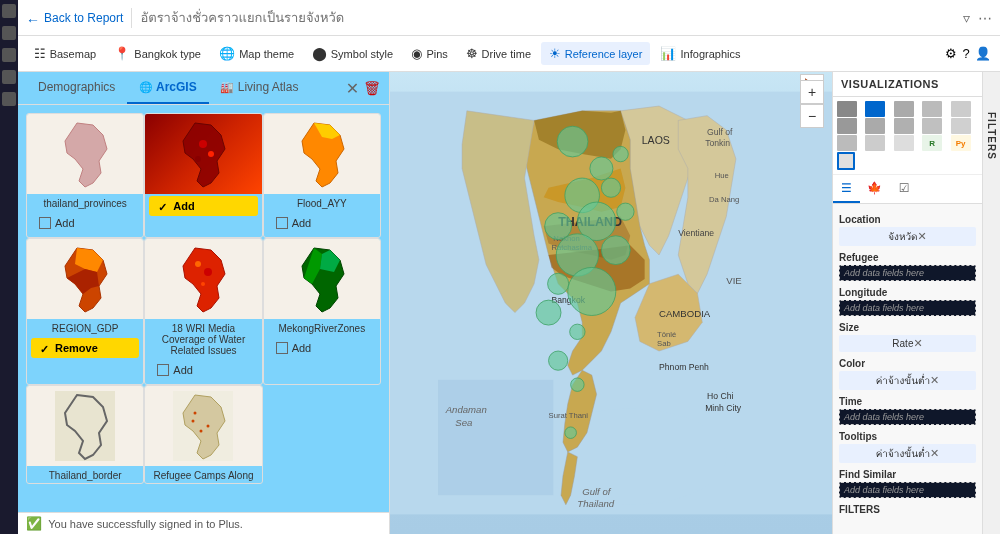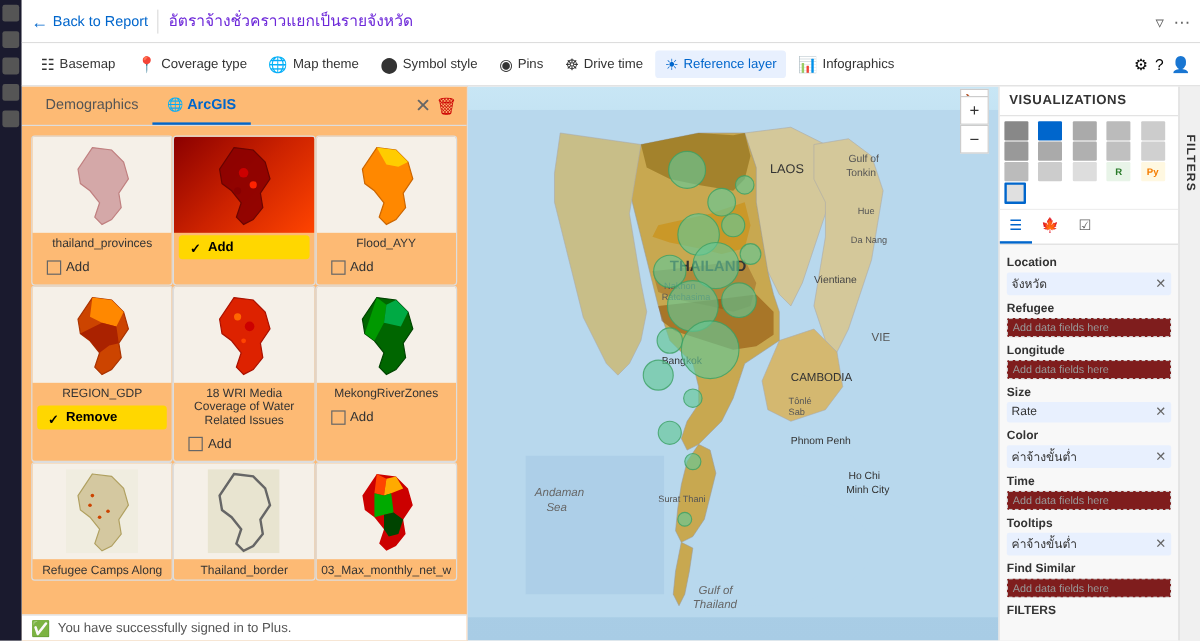--- a/index.html
+++ b/index.html
@@ -45,21 +45,21 @@
       display: flex;
       align-items: center;
       gap: 4px;
       color: #0066cc;
       font-size: 12px;
       cursor: pointer;
       white-space: nowrap;
     }
     .back-arrow { font-size: 14px; }
     .separator { width: 1px; height: 20px; background: #ddd; }
-    .report-title { font-size: 13px; color: #6d28d9; flex: 1; font-family: Liberation Serif, serif; }
+    .report-title { font-size: 13px; color: #737373; flex: 1; font-family: Liberation Serif, serif; }
     .top-icons { display: flex; gap: 8px; align-items: center; margin-left: auto; }
     .top-icon { color: #666; font-size: 14px; cursor: pointer; }
 
     
     .toolbar {
       background: #fff;
       height: 36px;
       display: flex;
       align-items: center;
       padding: 0 8px;
@@ -84,21 +84,21 @@
     .map-section {
       flex: 1;
       display: flex;
       overflow: hidden;
       position: relative;
     }
 
     
     .side-panel {
       width: 372px;
-      background: #fdba74;
+      background: #7dd3fc;
       border-right: 1px solid #ddd;
       display: flex;
       flex-direction: column;
       overflow: hidden;
       flex-shrink: 0;
     }
 
     .panel-tabs {
       display: flex;
       border-bottom: 1px solid #ddd;
@@ -310,32 +310,33 @@
       margin-bottom: 2px;
     }
     .field-value {
       background: #e8f0fe;
       border-radius: 2px;
       padding: 2px 4px;
       font-size: 10px;
       color: #333;
       display: flex;
       align-items: center;
-      justify-content: space-between;
+      justify-content: center;
       margin-bottom: 2px;
     }
     .field-value .x-btn { color: #666; cursor: pointer; font-size: 11px; }
     .field-placeholder {
-      background: #7f1d1d;
+      background: #0f172a;
       border: 1px dashed #ccc;
       border-radius: 2px;
       padding: 2px 4px;
       font-size: 9px;
       color: #999;
       margin-bottom: 2px;
+      font-style: italic;
     }
 
     .filters-panel {
       width: 18px;
       background: #f0f0f0;
       border-left: 1px solid #ddd;
       display: flex;
       flex-direction: column;
       align-items: center;
       padding-top: 40px;
@@ -375,21 +376,21 @@
     </div>
   </div>
 
   <div class="toolbar">
     <div class="toolbar-btn">
       <span class="toolbar-icon">☷</span>
       <span>Basemap</span>
     </div>
     <div class="toolbar-btn">
       <span class="toolbar-icon">📍</span>
-      <span>Coverage type</span>
+      <span>Bangkok type</span>
     </div>
     <div class="toolbar-btn">
       <span class="toolbar-icon">🌐</span>
       <span>Map theme</span>
     </div>
     <div class="toolbar-btn">
       <span class="toolbar-icon">⬤</span>
       <span>Symbol style</span>
     </div>
     <div class="toolbar-btn">
@@ -418,20 +419,24 @@
   <div class="map-section">
 
     <div class="side-panel">
       <div class="panel-tabs">
         <div class="panel-tab">
           <span>Demographics</span>
         </div>
         <div class="panel-tab active">
           <span style="font-size:11px;">🌐</span>
           <span>ArcGIS</span>
+        </div>
+        <div class="panel-tab">
+          <span style="font-size:11px;">🏭</span>
+          <span>Living Atlas</span>
         </div>
         <span class="panel-close">✕</span>
         <span class="panel-delete">🗑</span>
       </div>
 
       <div class="panel-content">
 
         <div class="layer-card">
           <div class="layer-thumbnail">
             <svg width="60" height="70" viewBox="0 0 60 70">
@@ -511,58 +516,46 @@
               <path d="M22,4 L38,6 L48,16 L52,30 L44,42 L46,54 L38,64 L30,68 L24,62 L28,50 L20,40 L12,34 L10,22 Z" fill="#006600" stroke="#004400" stroke-width="1"></path>
               <path d="M22,4 L30,10 L28,25 L20,40 L12,34 Z" fill="#009900"></path>
               <path d="M30,10 L38,6 L48,16 L42,28 L28,25 Z" fill="#00aa44"></path>
             </svg>
           </div>
           <div class="layer-title">MekongRiverZones</div>
           <div class="layer-add-btn">
             <span class="checkbox-icon"></span>
             <span>Add</span>
           </div>
+        </div>
+
+        <div class="layer-card">
+          <div class="layer-thumbnail">
+            <svg width="60" height="70" viewBox="0 0 60 70">
+              <rect width="60" height="70" fill="#e8e4d0"></rect>
+              <path d="M22,4 L38,6 L48,16 L52,30 L44,42 L46,54 L38,64 L30,68 L24,62 L28,50 L20,40 L12,34 L10,22 Z" fill="none" stroke="#666" stroke-width="2"></path>
+            </svg>
+          </div>
+          <div class="layer-title">Thailand_border</div>
         </div>
 
         <div class="layer-card">
           <div class="layer-thumbnail">
             <svg width="60" height="70" viewBox="0 0 60 70">
               <rect width="60" height="70" fill="#f0ede0"></rect>
               <path d="M22,4 L38,6 L48,16 L52,30 L44,42 L46,54 L38,64 L30,68 L24,62 L28,50 L20,40 L12,34 L10,22 Z" fill="#d4c8a0" stroke="#b0a060" stroke-width="1"></path>
               <circle cx="20" cy="30" r="1.5" fill="#cc4400"></circle>
               <circle cx="28" cy="40" r="1.5" fill="#cc4400"></circle>
               <circle cx="35" cy="35" r="1.5" fill="#cc4400"></circle>
               <circle cx="22" cy="22" r="1.5" fill="#cc4400"></circle>
             </svg>
           </div>
           <div class="layer-title">Refugee Camps Along</div>
         </div>
 
-        <div class="layer-card">
-          <div class="layer-thumbnail">
-            <svg width="60" height="70" viewBox="0 0 60 70">
-              <rect width="60" height="70" fill="#e8e4d0"></rect>
-              <path d="M22,4 L38,6 L48,16 L52,30 L44,42 L46,54 L38,64 L30,68 L24,62 L28,50 L20,40 L12,34 L10,22 Z" fill="none" stroke="#666" stroke-width="2"></path>
-            </svg>
-          </div>
-          <div class="layer-title">Thailand_border</div>
-        </div>
-
-        <div class="layer-card">
-          <div class="layer-thumbnail">
-            <svg width="60" height="70" viewBox="0 0 60 70">
-              <path d="M22,4 L38,6 L48,16 L52,30 L44,42 L46,54 L38,64 L30,68 L24,62 L28,50 L20,40 L12,34 L10,22 Z" fill="#cc0000"></path>
-              <path d="M22,4 L30,8 L28,22 L20,20 Z" fill="#ff4400"></path>
-              <path d="M30,8 L38,6 L44,16 L34,20 L28,22 Z" fill="#ffaa00"></path>
-              <path d="M28,22 L34,20 L36,36 L28,38 L20,40 L20,20 Z" fill="#00aa00"></path>
-              <path d="M36,36 L44,42 L40,54 L32,56 L28,50 L28,38 Z" fill="#004400"></path>
-            </svg>
-          </div>
-          <div class="layer-title">03_Max_monthly_net_w</div>
-        </div>
 
       </div>
 
       <div class="status-bar">
         <span class="status-icon">✅</span>
         <span>You have successfully signed in to Plus.</span>
       </div>
     </div>
 
     <div class="map-container">

